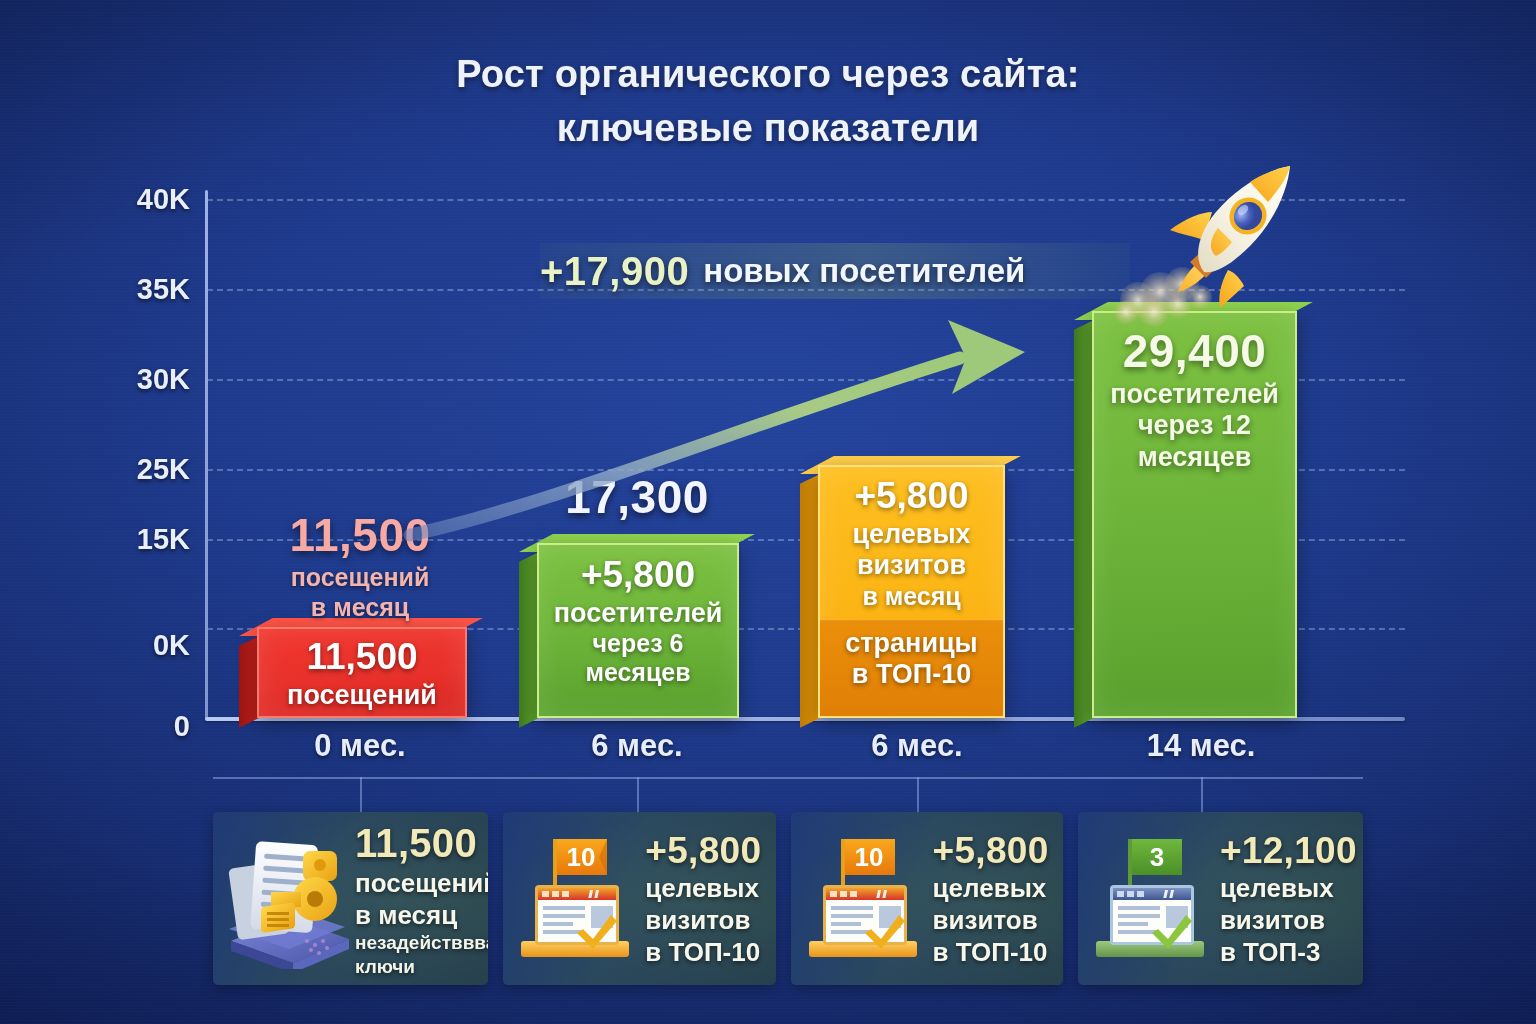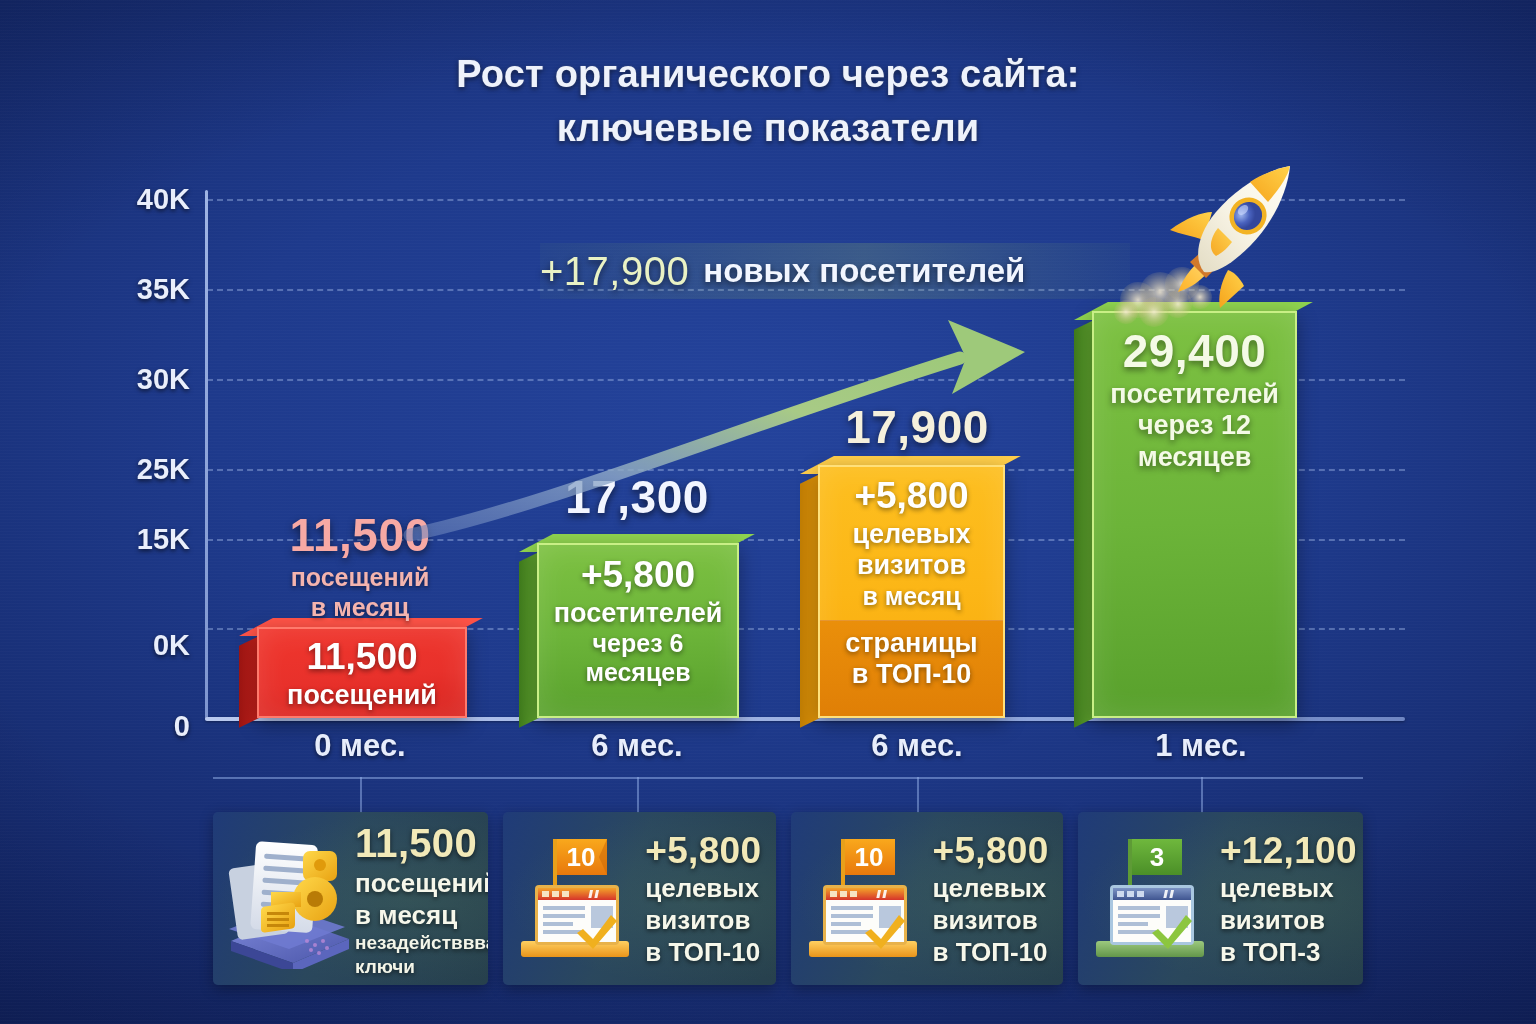--- a/index.html
+++ b/index.html
@@ -96,21 +96,21 @@
   .tall-text{position:absolute;left:0;right:0;top:14px;text-align:center;
     color:#f4fae6;font-weight:bold;line-height:1.17;
     text-shadow:0 3px 6px rgba(0,0,0,.45);}
   .tall-text .big{display:block;font-size:46px;letter-spacing:.5px;}
   .tall-text .sub{display:block;font-size:27px;}
 
   
   .banner{position:absolute;left:540px;top:243px;width:590px;height:56px;z-index:6;
     background:linear-gradient(90deg, rgba(120,170,80,.06), rgba(150,190,100,.22) 55%, rgba(120,170,80,.05));
     display:flex;align-items:center;}
-  .banner .num{font-size:40px;font-weight:normal;color:#e9f2c4;
+  .banner .num{font-size:40px;font-weight:bold;color:#e9f2c4;
     text-shadow:0 3px 6px rgba(0,0,0,.55);letter-spacing:.5px;}
   .banner .txt{font-size:33px;font-weight:bold;color:#f2f6ff;margin-left:14px;
     text-shadow:0 3px 6px rgba(0,0,0,.55);}
 
   
   .arrow-svg{position:absolute;left:400px;top:290px;width:660px;height:260px;z-index:5;}
 
   
   .rocket{position:absolute;left:1108px;top:152px;width:200px;height:180px;z-index:7;}
 
@@ -193,23 +193,20 @@
     <div class="side"></div>
     <div class="top"></div>
     <div class="face"></div>
     <div class="bar-label-in" style="top:11px">
       <span class="big">+5,800</span>
       <span class="sub">посетителей</span>
       <span class="sub s2">через 6 месяцев</span>
     </div>
   </div>
 
-  <div class="bar-top-label cream" style="left:917px;top:400px">
-    <span class="num">17,900</span>
-  </div>
   <div class="bar bar-orange" style="left:818px;top:465px;width:187px;height:253px">
     <div class="side"></div>
     <div class="top"></div>
     <div class="face">
       <div class="lower"></div>
     </div>
     <div class="bar-label-in" style="top:10px">
       <span class="big">+5,800</span>
       <span class="sub">целевых</span>
       <span class="sub">визитов</span>
@@ -301,21 +298,21 @@
     <ellipse cx="140" cy="64" rx="19" ry="18" transform="rotate(-42 140 64)" fill="#f3b323"></ellipse>
     <ellipse cx="140" cy="64" rx="14.5" ry="13.5" transform="rotate(-42 140 64)" fill="url(#win)"></ellipse>
     <ellipse cx="135" cy="58" rx="6" ry="4" transform="rotate(-42 135 58)" fill="#cfdcff" opacity="0.6"></ellipse>
 
     <path d="M108,104 C100,98 102,86 110,76 L124,90 C118,98 112,102 108,104 Z" fill="url(#fin)" opacity="0.95"></path>
   </svg>
 
   <div class="xtick" style="left:360px">0 мес.</div>
   <div class="xtick" style="left:637px">6 мес.</div>
   <div class="xtick" style="left:917px">6 мес.</div>
-  <div class="xtick" style="left:1201px">1 мес.</div>
+  <div class="xtick" style="left:1201px">14 мес.</div>
 
   <div class="conn" style="left:213px;top:777px;width:1150px;height:2px"></div>
   <div class="conn" style="left:360px;top:777px;width:2px;height:36px"></div>
   <div class="conn" style="left:637px;top:777px;width:2px;height:36px"></div>
   <div class="conn" style="left:917px;top:777px;width:2px;height:36px"></div>
   <div class="conn" style="left:1201px;top:777px;width:2px;height:36px"></div>
 
   <div class="cards">
 
     <div class="card card1">

